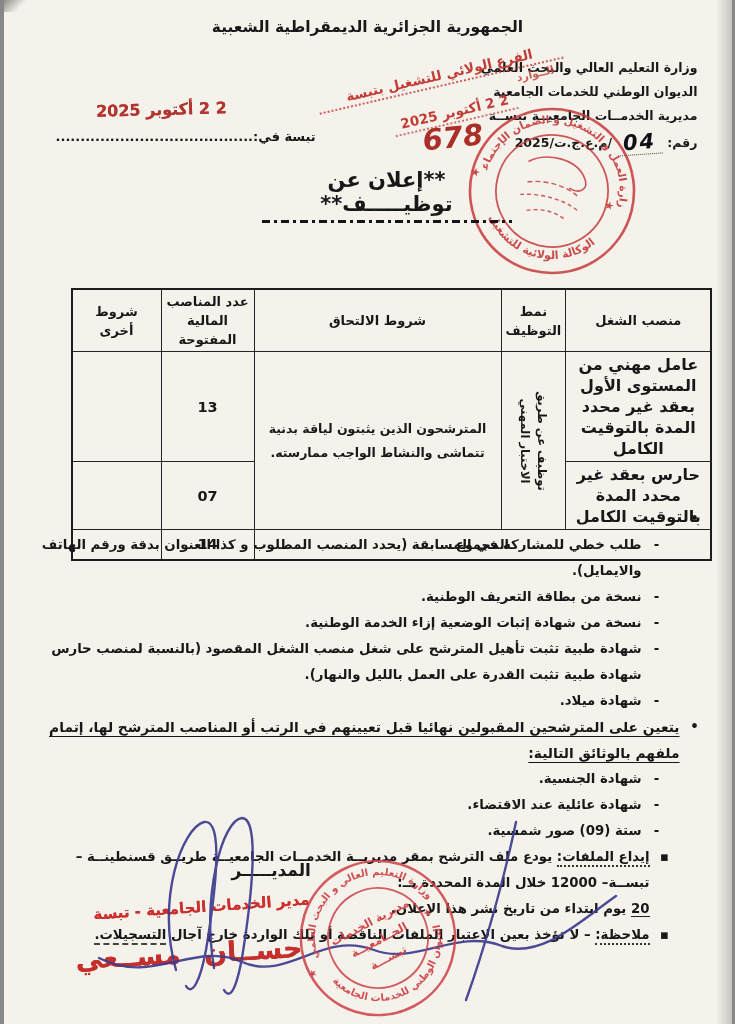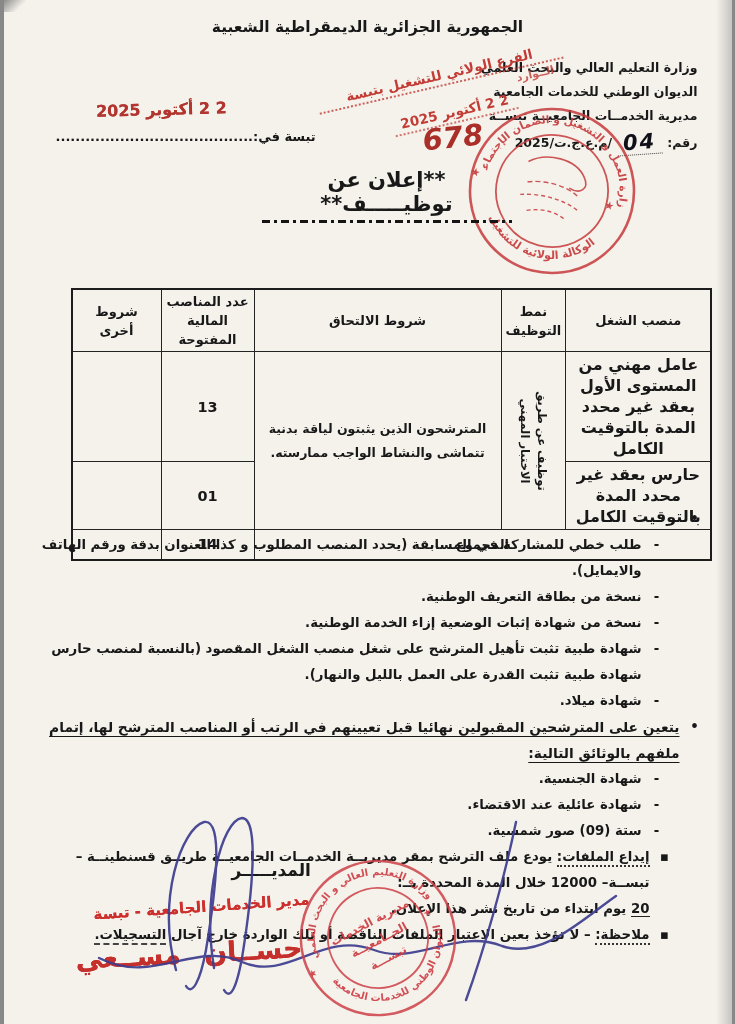--- a/index.html
+++ b/index.html
@@ -158,21 +158,21 @@
       <td>
             <div class="cnt-txt">13</div>
           </td>
       <td></td>
     </tr>
     <tr class="r2">
       <td>
             <div class="pos-txt">حارس بعقد غير محدد المدة بالتوقيت الكامل</div>
           </td>
       <td>
-            <div class="cnt-txt">01</div>
+            <div class="cnt-txt">07</div>
           </td>
       <td></td>
     </tr>
     <tr class="rt">
       <td colspan="3">
             <div class="th-txt">المجموع</div>
           </td>
       <td>
             <div class="cnt-txt">14</div>
           </td>

